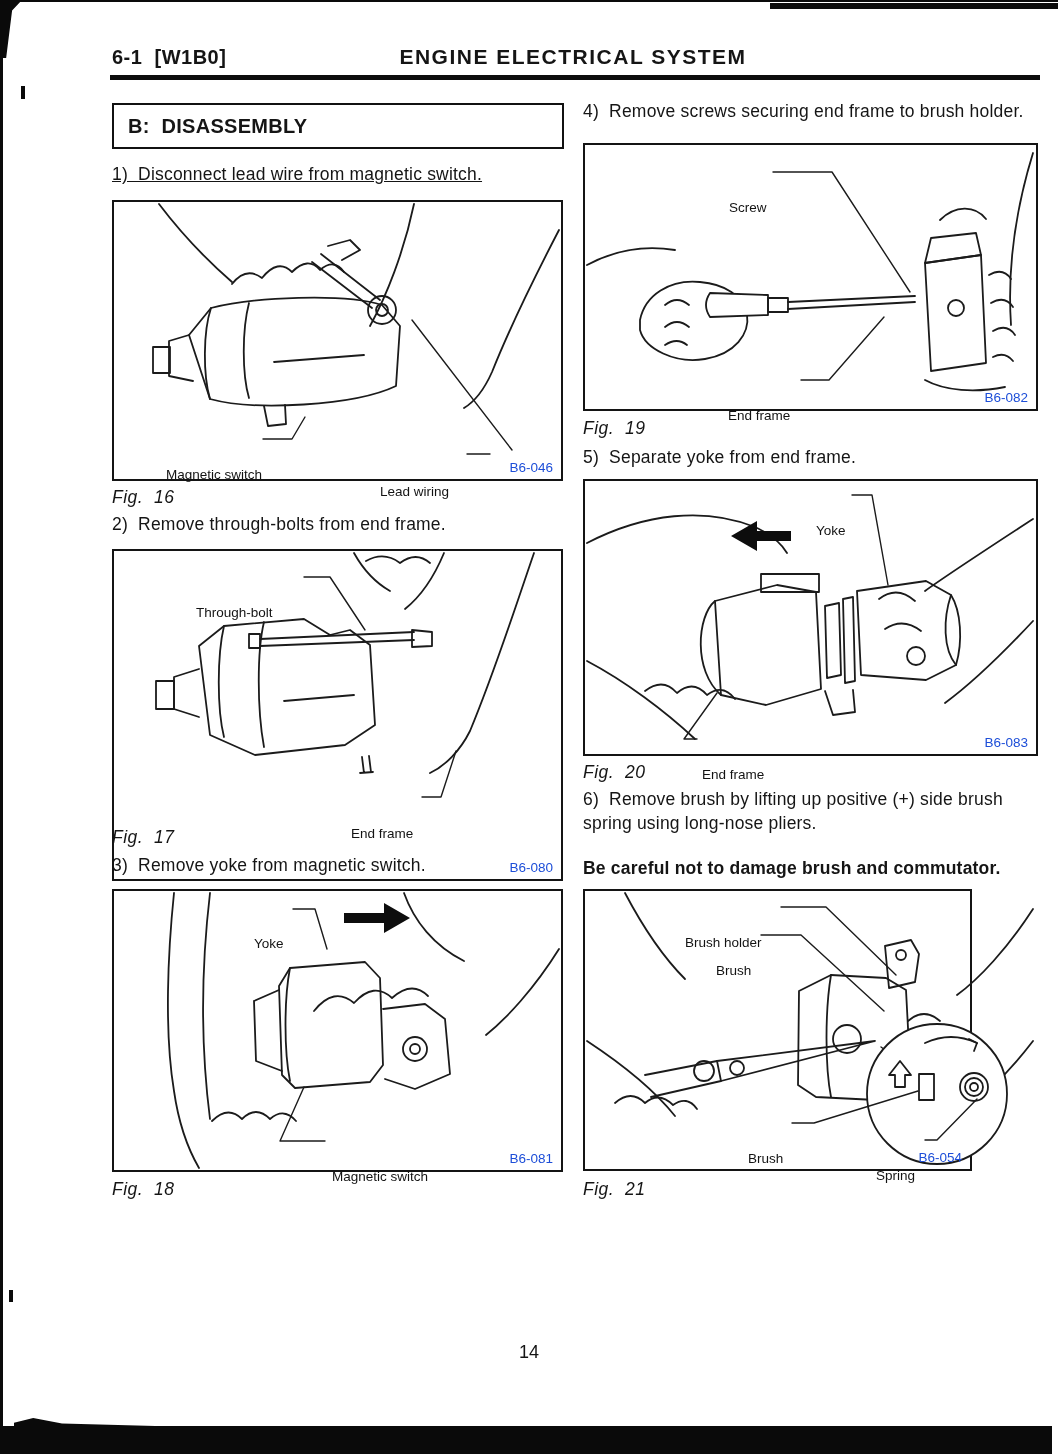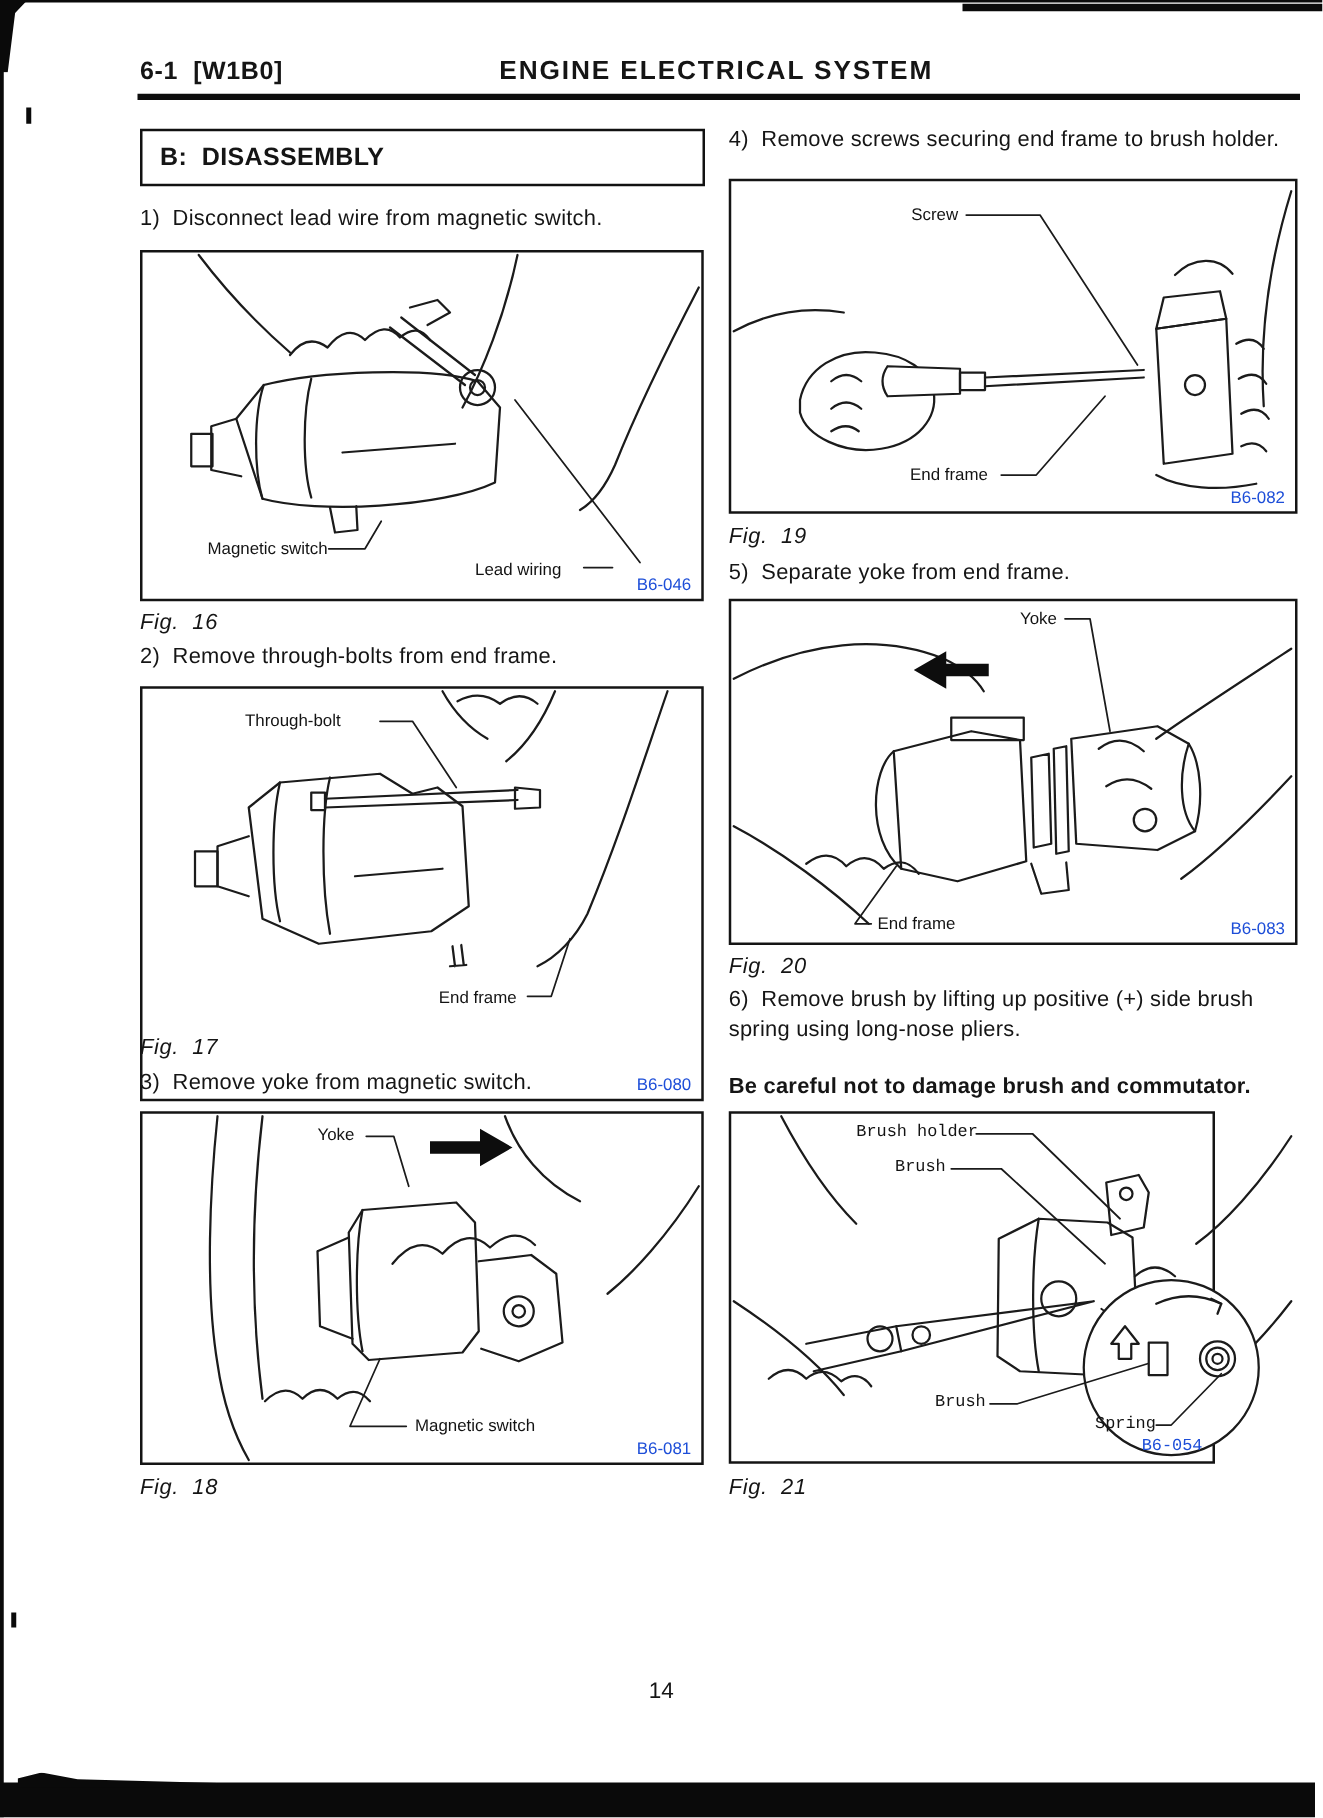--- a/index.html
+++ b/index.html
@@ -16,21 +16,21 @@
   .hdr-rule{background:#0d0d0d;height:5px;}
   
   .sec-box{border:2px solid #111;display:flex;align-items:center;padding-left:14px;box-sizing:border-box;}
   .sec-box span{font-size:20px;font-weight:bold;white-space:pre;letter-spacing:0.3px;}
   
   .step{font-size:17.5px;line-height:1.35;white-space:pre-wrap;letter-spacing:0.2px;}
   .warning{font-size:17.5px;font-weight:bold;letter-spacing:0.2px;}
   
   .figbox{border:2px solid #141414;background:#fff;box-sizing:border-box;position:absolute;}
   .figbox svg{position:absolute;left:0;top:0;}
-  .figlabel{position:absolute;font-size:13.5px;color:#131313;white-space:nowrap;}
+  .figlabel{position:absolute;font-size:13.5px;color:#131313;white-space:nowrap;margin-top:36px;}
   .figcode{position:absolute;font-size:13.5px;color:#1d4ed8;}
   .caption{font-size:17.5px;font-style:italic;white-space:pre;letter-spacing:0.5px;}
   .pageno{font-size:18px;text-align:center;}
   .sk{stroke:#1b1b1b;stroke-width:1.8;fill:none;stroke-linecap:round;stroke-linejoin:round;}
   .skf{stroke:#1b1b1b;stroke-width:1.8;fill:#ffffff;stroke-linecap:round;stroke-linejoin:round;}
   .ld{stroke:#1b1b1b;stroke-width:1.4;fill:none;stroke-linecap:round;stroke-linejoin:round;}
   .blk{fill:#0d0d0d;stroke:none;}
 </style>
 </head>
 <body>
@@ -45,21 +45,21 @@
 <div class="abs artifact" style="left:14px;top:1418px;width:160px;height:12px;clip-path:polygon(0 40%,12% 0,30% 45%,100% 70%,100% 100%,0 100%);"></div>
 
 <div class="abs hdr-left" style="left:112px;top:46px;">6-1  [W1B0]</div>
 <div class="abs hdr-title" style="left:323px;top:45px;width:500px;">ENGINE ELECTRICAL SYSTEM</div>
 <div class="abs hdr-rule" style="left:110px;top:75px;width:930px;"></div>
 
 <div class="abs sec-box" style="left:112px;top:103px;width:452px;height:46px;">
   <span>B:  DISASSEMBLY</span>
 </div>
 
-<div class="abs step" style="left:112px;top:163px;width:460px;">1)  Disconnect lead wire from magnetic switch.</div>
+<div class="abs step" style="left:112px;top:163px;width:460px;text-decoration:underline;">1)  Disconnect lead wire from magnetic switch.</div>
 
 <div class="figbox" style="left:112px;top:200px;width:451px;height:281px;">
   <svg width="447" height="277" viewBox="0 0 447 277">
     <path class="sk" d="M45,2 C70,35 95,60 118,80"></path>
     <path class="sk" d="M118,82 q14,-18 30,-6 q16,-20 30,-6 q16,-16 28,-2 q14,-12 24,2"></path>
     <path class="sk" d="M300,2 C290,50 272,95 256,124"></path>
     <path class="sk" d="M445,28 C418,80 394,130 378,170 C370,188 360,200 350,206"></path>
     <path class="sk" d="M75,133 L97,106 C140,95 230,91 268,103 L286,124 L282,184 C240,204 140,209 96,197 Z"></path>
     <path class="sk" d="M97,106 C89,130 89,173 96,197"></path>
     <path class="sk" d="M135,101 C128,128 128,172 135,196"></path>
@@ -184,21 +184,21 @@
   </svg>
   <span class="figlabel" style="left:231px;top:6px;">Yoke</span>
   <span class="figlabel" style="left:117px;top:250px;">End frame</span>
   <span class="figcode" style="right:8px;bottom:4px;">B6-083</span>
 </div>
 <div class="abs caption" style="left:583px;top:762px;">Fig.  20</div>
 
 <div class="abs step" style="left:583px;top:788px;width:458px;">6)  Remove brush by lifting up positive (+) side brush spring using long-nose pliers.</div>
 <div class="abs warning" style="left:583px;top:858px;width:458px;">Be careful not to damage brush and commutator.</div>
 
-<div class="figbox" style="left:583px;top:889px;width:389px;height:282px;font-family:Liberation Mono, monospace;">
+<div class="figbox" style="left:583px;top:889px;width:389px;height:282px;">
   <svg width="451" height="278" viewBox="0 0 451 278">
     <path class="sk" d="M40,2 C60,40 80,68 100,88"></path>
     <path class="sk" d="M2,150 C40,175 70,200 90,225"></path>
     <path class="sk" d="M30,212 q16,-14 30,0 q14,-12 28,2 q14,-10 24,4"></path>
     <path class="sk" d="M448,18 C422,58 394,88 372,104"></path>
     <path class="sk" d="M448,150 C425,180 400,205 375,222"></path>
     <path class="sk" d="M355,130 q-16,-14 -32,0 M360,160 q-16,-12 -32,0"></path>
     <path class="sk" d="M60,184 L132,170 M66,206 L136,190"></path>
     <path class="skf" d="M132,170 L290,150 L136,190 Z"></path>
     <circle class="sk" cx="152" cy="177" r="7"></circle>

